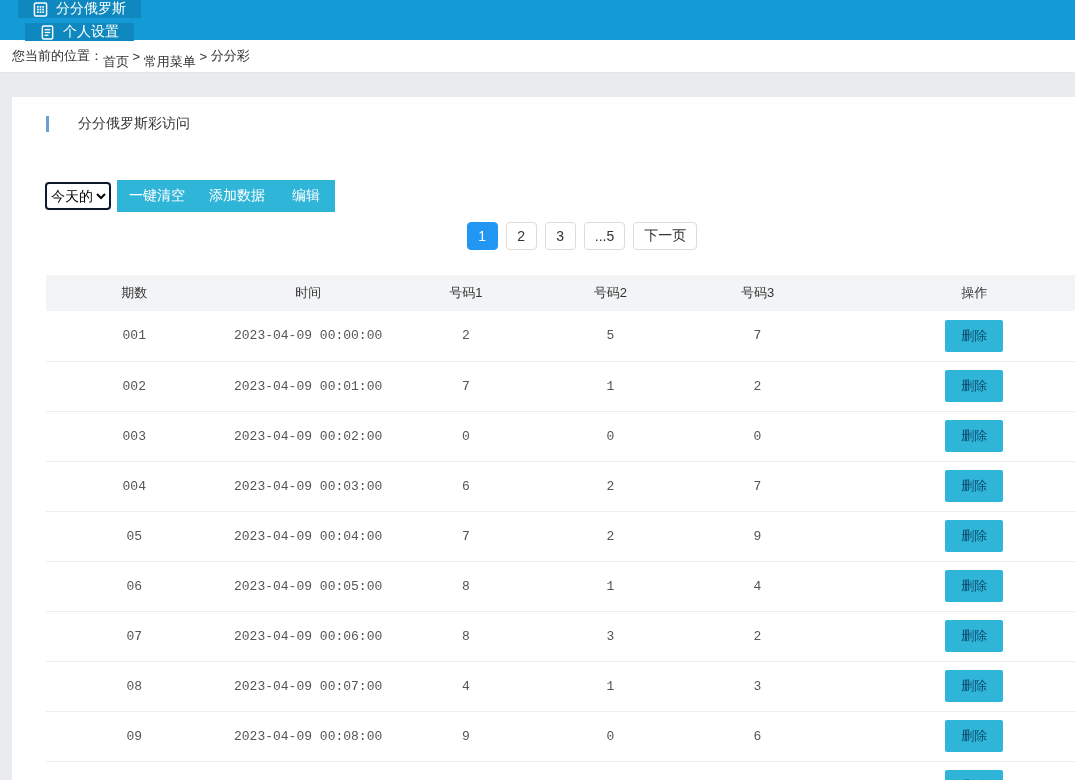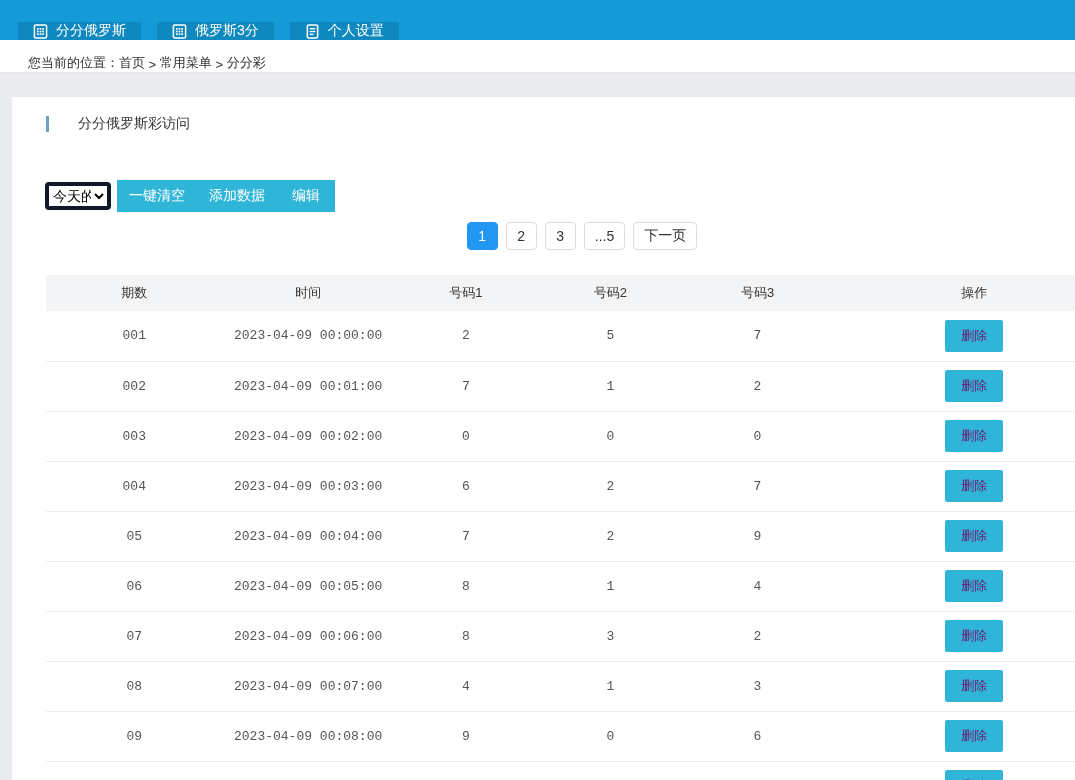--- a/index.html
+++ b/index.html
@@ -2,58 +2,58 @@
 <html><head>
 <meta charset="utf-8">
 <style>
   * { margin:0; padding:0; box-sizing:border-box; }
   html,body { width:1075px; height:780px; overflow:hidden; background:#E9EBEE;
               font-family:"Liberation Sans","DejaVu Sans",sans-serif; }
 
   
   .topbar { height:40px; background:#149BD7; display:flex; align-items:stretch; }
   .brand { color:#fff; font-size:15px; display:flex; align-items:center; padding:0 12px; width:97px; }
-  .topnav { display:flex; align-items:flex-end; gap:16px; margin-left:18px; }
+  .topnav { display:flex; align-items:center; gap:5px; margin-left:18px;flex-direction:column; }
   .nav-item { display:flex; align-items:center; gap:8px; padding:0 15px;
               background:#0E88BE; color:#fff; font-size:14px; text-decoration:none; cursor:pointer; }
   .nav-icon { display:flex; align-items:center; }
 
   
-  .breadcrumb { height:33px; background:#fff; display:flex; align-items:flex-end;
-                padding-left:28px; font-size:13px; color:#333; border-bottom:1px solid #E6E6E6; }
+  .breadcrumb { height:33px; background:#fff; display:flex; align-items:center;
+                padding-left:12px; font-size:13px; color:#333; border-bottom:1px solid #E6E6E6; }
   .breadcrumb a { color:#333; text-decoration:none; cursor:pointer;margin-top:12px; }
   .breadcrumb span, .breadcrumb a { white-space:pre; }
 
   
   .card { position:absolute; left:12px; top:97px; width:1140px; height:760px; background:#fff; }
 
   .card-title { margin:18px 0 0 34px; display:flex; align-items:center; height:18px; }
   .title-bar { width:3px; height:16px; background:#6D9ED0; display:inline-block; }
   .title-text { font-size:14px; color:#333; margin-left:29px; }
 
   .controls { margin:47px 0 0 33px; display:flex; align-items:center; }
-  .date-select { height:28px; width:66px; font-size:14px; color:#000; border:4px solid #0f172a;
+  .date-select { height:28px; width:66px; font-size:14px; color:#000; border:2px solid #0f172a;
                  border-radius:4px; background:#fff; margin-right:6px; }
   .btn-group { display:flex; }
   .btn-cyan { height:32px; min-width:58px; padding:0 12px; background:#2FB5D8; color:#fff;
               border:none; font-size:14px; cursor:pointer; font-family:inherit; }
 
   .pagination { margin-top:10px; width:100%; display:flex; justify-content:center; gap:8px; }
   .page-btn { height:28px; min-width:31px; padding:0 10px; background:#fff; color:#333;
               border:1px solid #DCDCDC; border-radius:4px; font-size:14px; cursor:pointer;
               font-family:inherit; }
   .page-btn.active { background:#2196F3; border-color:#2196F3; color:#fff; }
 
   
   table { border-collapse:collapse; table-layout:fixed; width:1070px; margin:25px 0 0 34px; }
   thead tr { height:36px; background:#F3F4F6; }
   th { font-size:13px; color:#333; font-weight:400; text-align:center; }
   tbody tr { height:50px; border-bottom:1px solid #E9EEF2; background:#fff; }
   td { font-size:13px; color:#555; text-align:center;font-family:Liberation Mono, monospace; }
-  .btn-delete { width:58px; height:32px; background:#2FB5D8; color:#701a75; border:none;
+  .btn-delete { width:58px; height:32px; background:#2FB5D8; color:#0c4a6e; border:none;
                 border-radius:2px; font-size:13px; cursor:pointer; font-family:inherit; }
 </style>
 </head>
 <body>
 
 <div class="topbar">
   <nav class="topnav">
 
       <a class="nav-item">
         <span class="nav-icon">
@@ -69,40 +69,20 @@
               <rect x="4.3" y="9.9" width="1.8" height="1.8"></rect>
               <rect x="7.1" y="9.9" width="1.8" height="1.8"></rect>
               <rect x="9.9" y="9.9" width="1.8" height="1.8"></rect>
             </g>
           </svg>
         </span>
 
         <span class="nav-label">分分俄罗斯</span>
       </a>
 
-      <a class="nav-item">
-        <span class="nav-icon">
-          <svg width="15" height="15" viewBox="0 0 16 16">
-            <rect x="1.5" y="1" width="13" height="14" rx="1.5" fill="none" stroke="#fff" stroke-width="1.6"></rect>
-            <g fill="#fff">
-              <rect x="4.3" y="4.3" width="1.8" height="1.8"></rect>
-              <rect x="7.1" y="4.3" width="1.8" height="1.8"></rect>
-              <rect x="9.9" y="4.3" width="1.8" height="1.8"></rect>
-              <rect x="4.3" y="7.1" width="1.8" height="1.8"></rect>
-              <rect x="7.1" y="7.1" width="1.8" height="1.8"></rect>
-              <rect x="9.9" y="7.1" width="1.8" height="1.8"></rect>
-              <rect x="4.3" y="9.9" width="1.8" height="1.8"></rect>
-              <rect x="7.1" y="9.9" width="1.8" height="1.8"></rect>
-              <rect x="9.9" y="9.9" width="1.8" height="1.8"></rect>
-            </g>
-          </svg>
-        </span>
-
-        <span class="nav-label">俄罗斯3分</span>
-      </a>
 
       <a class="nav-item">
 
         <span class="nav-icon">
           <svg width="15" height="15" viewBox="0 0 16 16">
             <rect x="2.5" y="1" width="11" height="14" rx="1.5" fill="none" stroke="#fff" stroke-width="1.6"></rect>
             <g stroke="#fff" stroke-width="1.4">
               <line x1="5" y1="5" x2="11" y2="5"></line>
               <line x1="5" y1="8" x2="11" y2="8"></line>
               <line x1="5" y1="11" x2="9" y2="11"></line>

